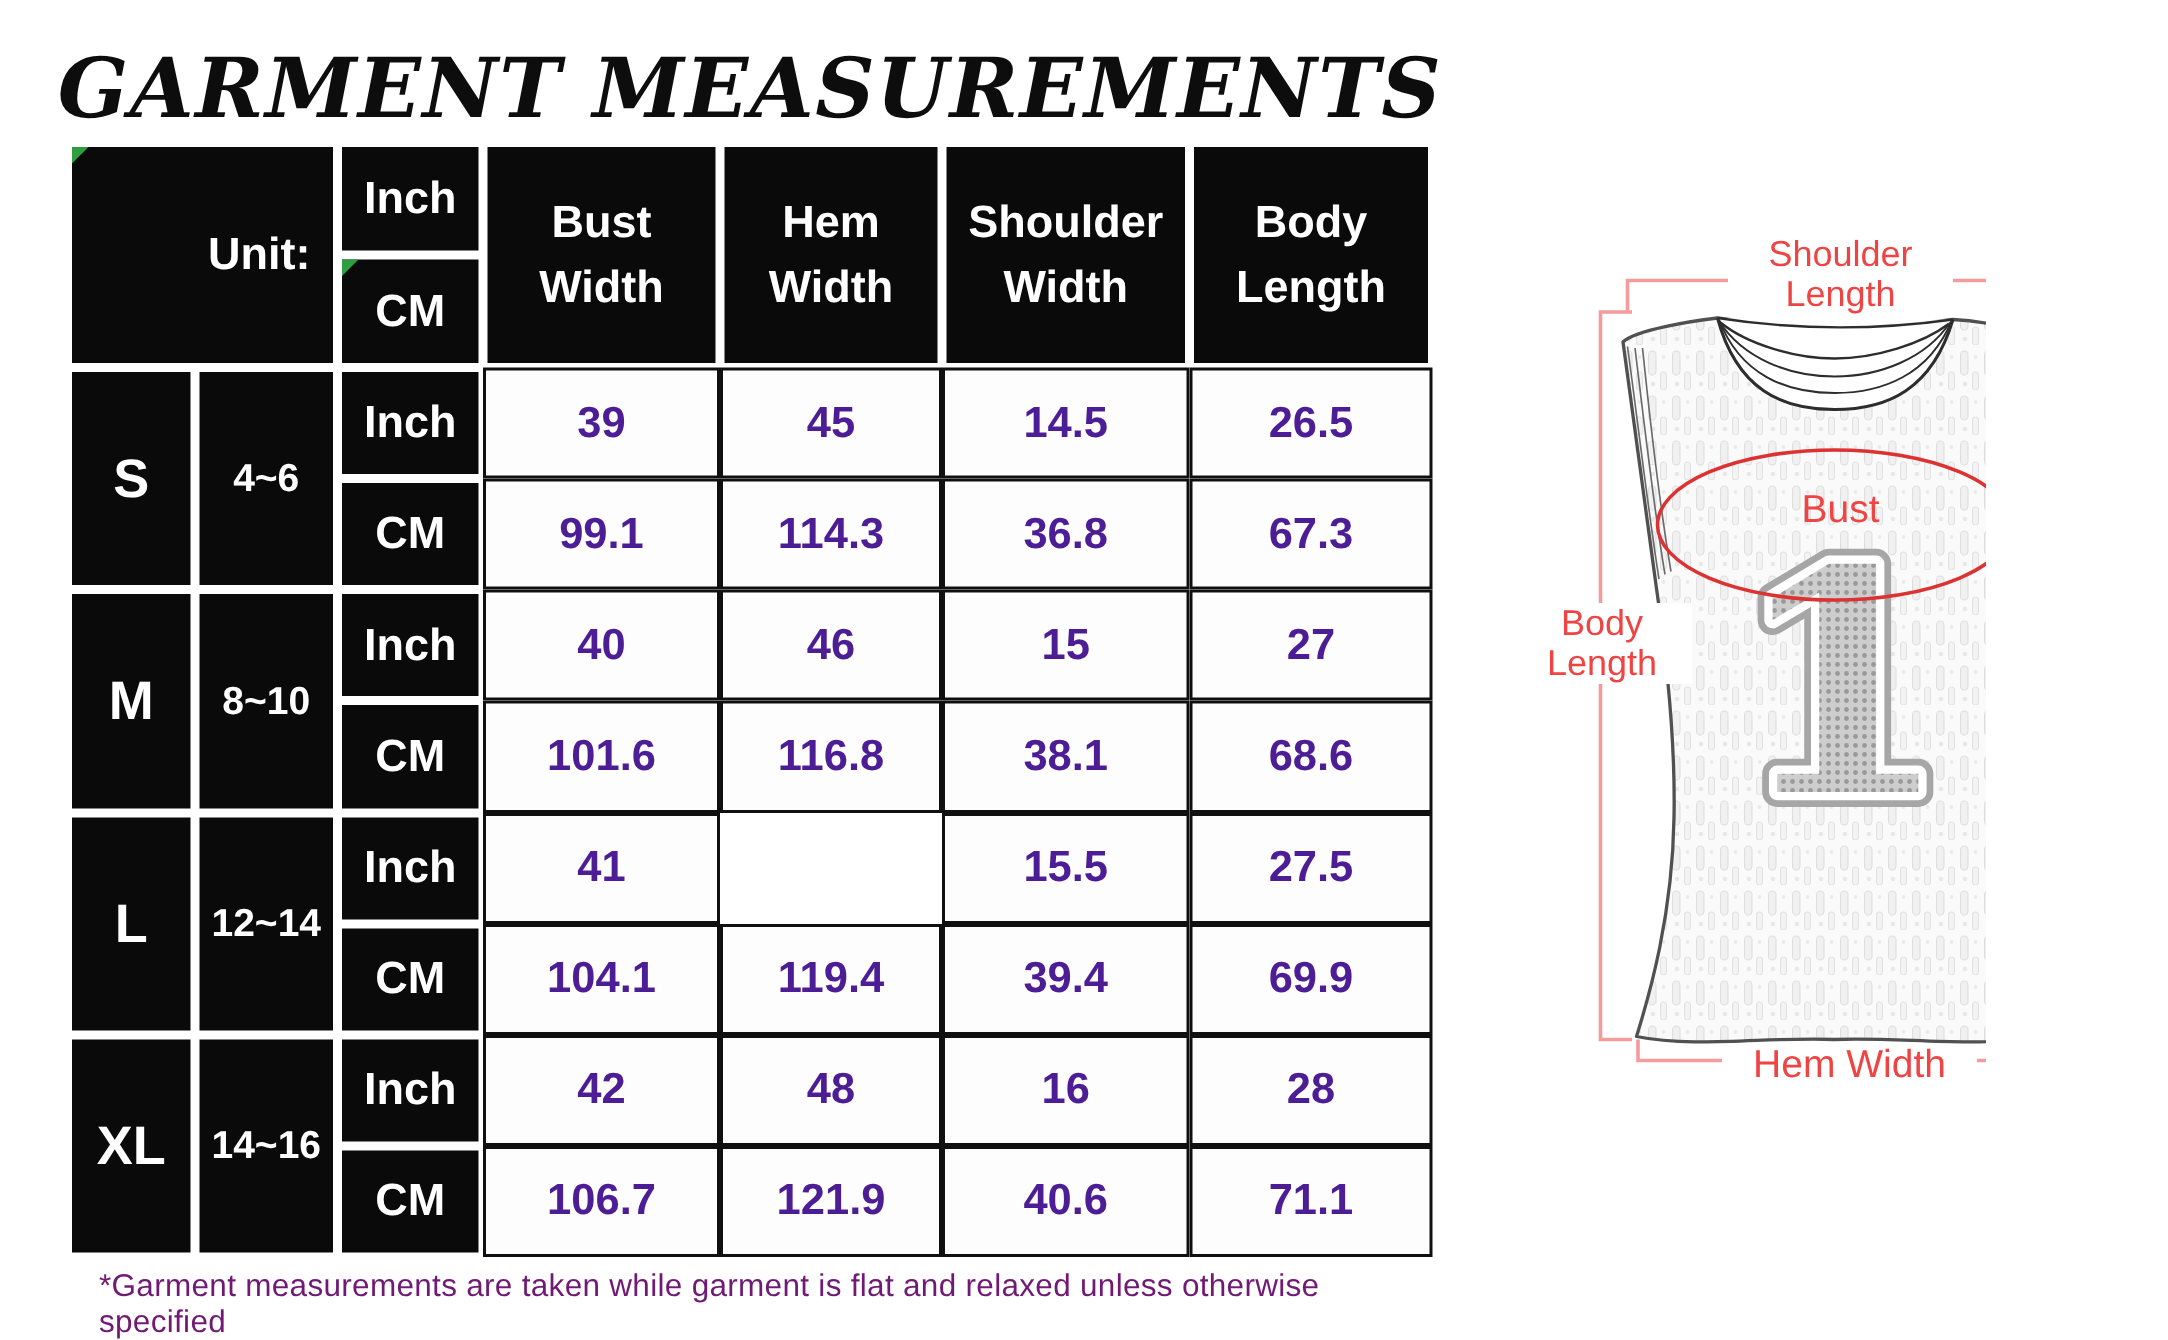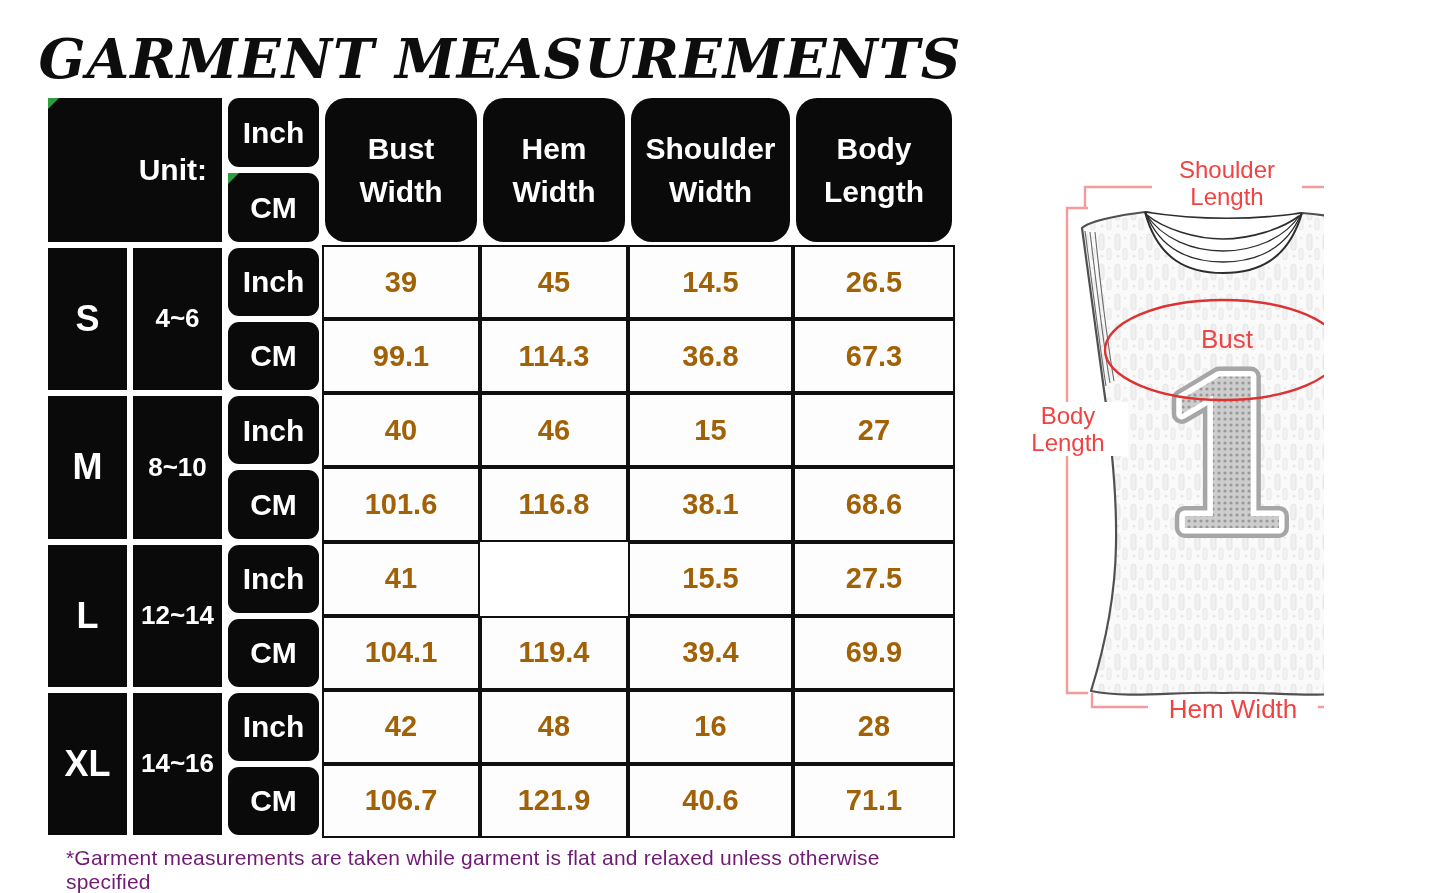--- a/index.html
+++ b/index.html
@@ -10,25 +10,25 @@
   .page-title{position:absolute;left:0;top:26px;width:1000px;text-align:center;
     font-family:"DejaVu Serif","Liberation Serif",serif;font-style:italic;font-weight:700;
     font-size:55px;color:#0d0d0d;letter-spacing:1px;}
 
   
   .size-table{position:absolute;left:45px;top:95px;width:910px;height:743px;display:grid;
     grid-template-columns:85px 95px 97px 158px 148px 165px 162px;
     grid-template-rows:75px 75px repeat(8,1fr);background:#ffffff;}
   .hc{background:#0a0a0a;color:#ffffff;margin:3px;display:flex;align-items:center;
       justify-content:center;text-align:center;font-weight:700;position:relative;line-height:1.45;}
-  .wc{background:#fdfdfd;color:#a16207;border:2px solid #101010;display:flex;align-items:center;
+  .wc{background:#fdfdfd;color:#4c1d95;border:2px solid #101010;display:flex;align-items:center;
       justify-content:center;font-weight:700;font-size:29px;}
   .unit-cell{justify-content:flex-end;padding-right:15px;font-size:30px;}
-  .colhead{font-size:30px;border-radius:21px;}
-  .unitrow{font-size:30px;border-radius:11px;}
+  .colhead{font-size:30px;}
+  .unitrow{font-size:30px;}
   .sizecell{font-size:36px;}
   .rangecell{font-size:26px;}
   .tri{position:absolute;top:0;left:0;width:0;height:0;
        border-top:11px solid #2f9e41;border-right:11px solid transparent;}
 
   
   .footnote{position:absolute;left:66px;top:846px;width:900px;font-size:21px;color:#701a75;
     font-weight:500;letter-spacing:.2px;}
 
   

